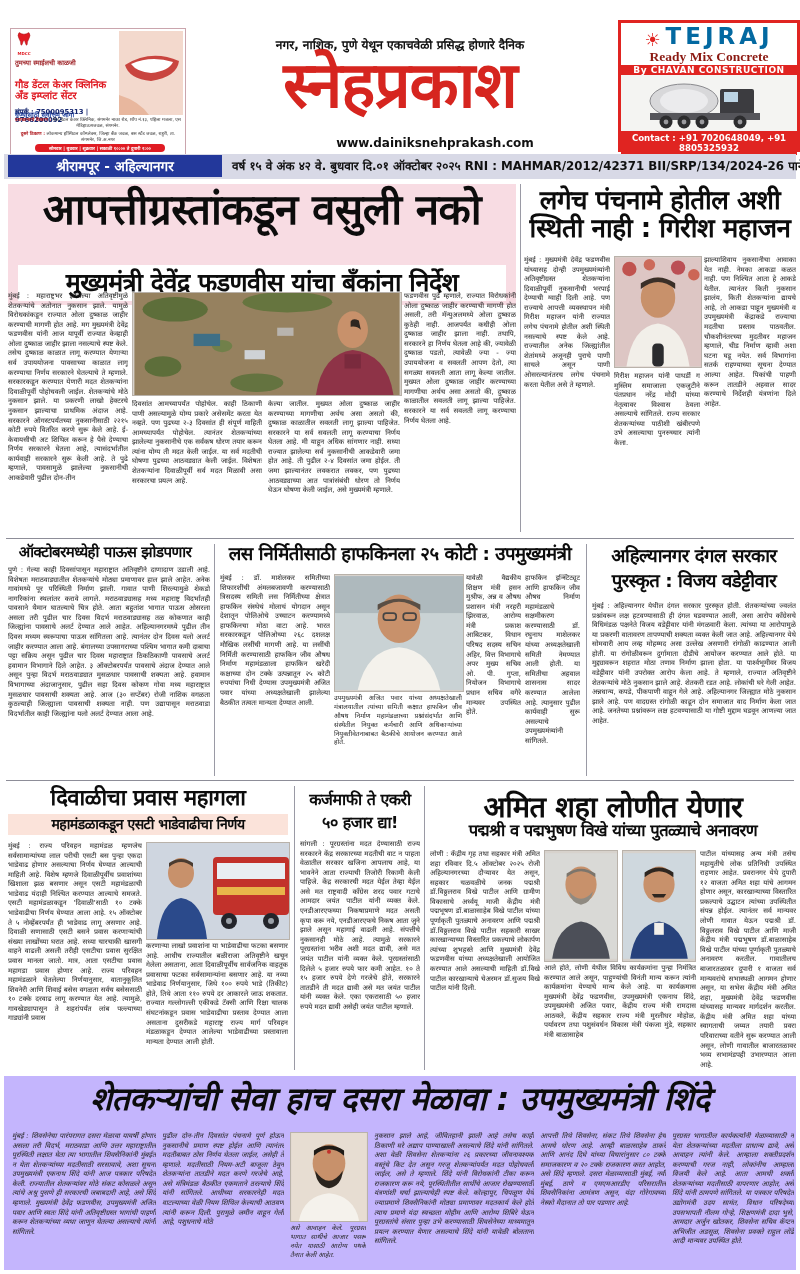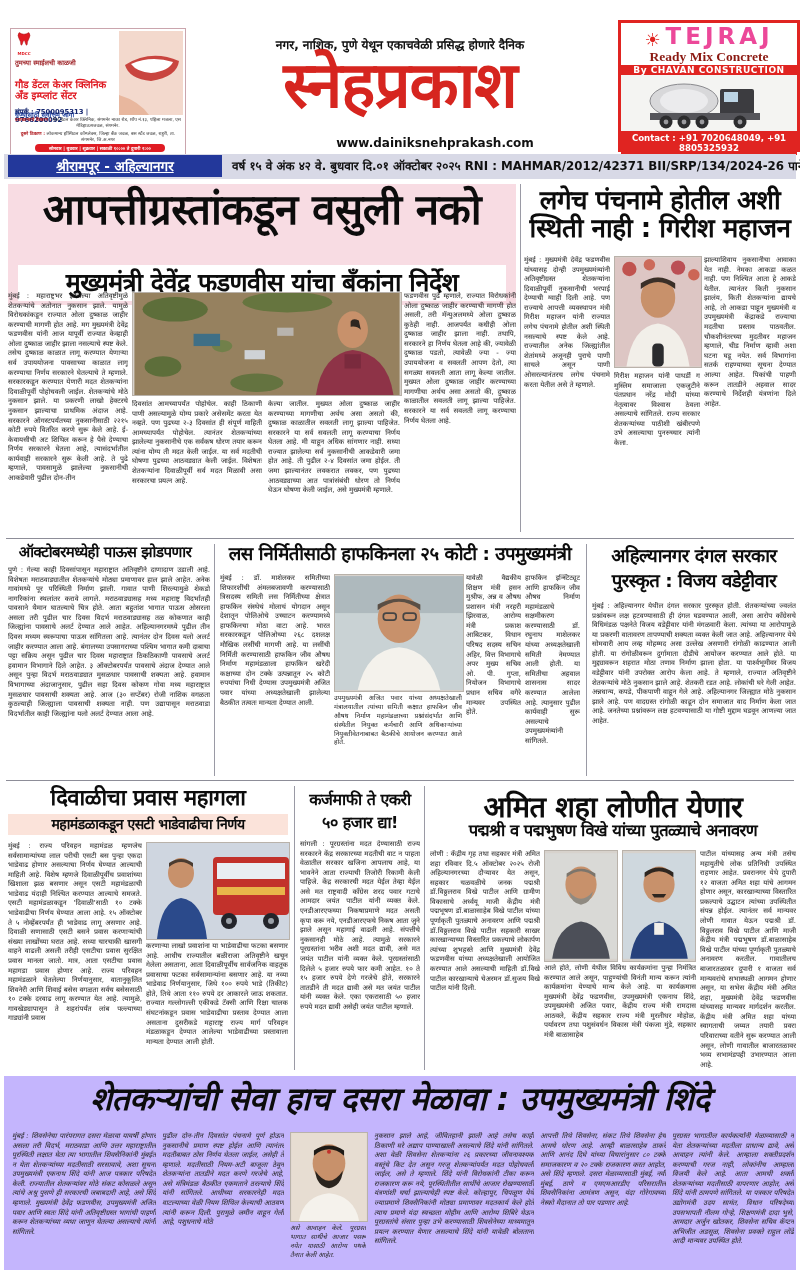--- a/index.html
+++ b/index.html
@@ -19,21 +19,21 @@
   .dental .t1{color:#a0272c;font-weight:bold;font-size:6.6px;line-height:1.25;}
   .dental .t2{color:#1d3f9e;font-weight:bold;font-size:6.6px;line-height:1.25;margin-top:44px;}
   .dental .brand{color:#e01b23;font-weight:bold;font-size:10px;line-height:1.12;}
   .dental .contact{color:#12246e;font-weight:bold;font-size:6.8px;}
   .dental .addr{font-size:4.6px;line-height:1.25;color:#333;text-align:center;}
   .dental .addr b{color:#b01c22;}
   .dental .pill{background:#e01b23;color:#fff;font-size:4.6px;font-weight:bold;
                 border-radius:6px;text-align:center;padding:1px 3px;}
   
   .tejraj{border:3px solid #e02421;background:#fff;text-align:center;}
-  .tejraj .ttl{color:#ec4899;font-weight:bold;font-size:23px;letter-spacing:4px;line-height:1;}
+  .tejraj .ttl{color:#0369a1;font-weight:bold;font-size:23px;letter-spacing:4px;line-height:1;}
   .tejraj .sub{color:#8b1a12;font-weight:bold;font-size:13.5px;
                font-family:"Liberation Serif",serif;line-height:1.1;}
   .tejraj .bar{background:#e02421;color:#fff;font-weight:bold;font-size:9px;letter-spacing:0.5px;}
   .tejraj .truckbox{background:#f4f4f2;height:56px;}
   .tejraj .cbar{background:#e02421;color:#fff;font-weight:bold;font-size:8.6px;padding:2px 0;}
   .sun{color:#e02421;font-size:18px;vertical-align:middle;}
   
   .tagline{font-weight:bold;font-size:12px;text-align:center;color:#111;}
   .mast-title{font-weight:bold;color:#d6251f;font-size:64px;text-align:center;line-height:1.05;
               letter-spacing:-1px;}
@@ -107,21 +107,21 @@
           <circle cx="42" cy="47" r="2.4" fill="#9a9a9e"></circle>
           <circle cx="60" cy="47" r="2.4" fill="#9a9a9e"></circle>
           <circle cx="78" cy="47" r="2.4" fill="#9a9a9e"></circle>
           <circle cx="116" cy="47" r="2.4" fill="#9a9a9e"></circle>
         </svg>
     </div>
     <div class="cbar">Contact : +91 7020648049, +91 8805325932</div>
   </div>
 
   <div class="abs datebar" style="left:4px;top:154px;width:792px;height:25px;">
-    <div class="abs edbox" style="left:4px;top:1px;width:214px;height:22px;text-decoration:underline;">श्रीरामपूर - अहिल्यानगर</div>
+    <div class="abs edbox" style="left:4px;top:1px;width:214px;height:22px;">श्रीरामपूर - अहिल्यानगर</div>
     <div class="abs dateinfo" style="left:228px;top:0;width:560px;">वर्ष १५ वे  अंक ४२ वे. बुधवार दि.०१ ऑक्टोबर २०२५  RNI : MAHMAR/2012/42371  BII/SRP/134/2024-26  पाने ४ किंमत ३ रु.</div>
   </div>
 
   <div class="abs pinkbox" style="left:8px;top:184px;width:508px;height:121px;">
     <div class="hl" style="font-size:42px;padding-top:3px;">आपत्तीग्रस्तांकडून वसुली नको</div>
     <div class="abs whitestrip hl" style="left:10px;right:10px;bottom:4px;height:36px;font-size:25px;line-height:36px;">मुख्यमंत्री देवेंद्र फडणवीस यांचा बँकांना निर्देश</div>
   </div>
   <div class="abs col" style="left:8px;top:292px;width:120px;height:240px;">मुंबई : महाराष्ट्रभर झालेल्या अतिवृष्टीमुळे शेतकऱ्यांचे अतोनात नुकसान झाले. यामुळे विरोधकांकडून राज्यात ओला दुष्काळ जाहीर करण्याची मागणी होत आहे. मग मुख्यमंत्री देवेंद्र फडणवीस यांनी आज यापूर्वी राज्यात केव्हाही ओला दुष्काळ जाहीर झाला नसल्याचे स्पष्ट केले. तसेच दुष्काळ काळात लागू करण्यात येणाऱ्या सर्व उपाययोजना पावसाच्या काळात लागू करण्याचा निर्णय सरकारने घेतल्याचे ते म्हणाले. सरकारकडून करण्यात येणारी मदत शेतकऱ्यांना दिवाळीपूर्वी पोहोचवली जाईल. शेतकऱ्यांचे मोठे नुकसान झाले. या प्रकरणी लाखो हेक्टरचे नुकसान झाल्याचा प्राथमिक अंदाज आहे. सरकारने ऑगस्टपर्यंतच्या नुकसानीसाठी २२१५ कोटी रुपये वितरित करणे सुरू केले आहे. ई-केवायसीची अट शिथिल करून हे पैसे देण्याचा निर्णय सरकारने घेतला आहे, त्यासंदर्भातील कार्यवाही सरकारने सुरू केली आहे. ते पुढे म्हणाले, पावसामुळे झालेल्या नुकसानीची आकडेवारी पुढील दोन-तीन</div>
   <div class="abs photo" style="left:132px;top:292px;width:268px;height:102px;">
     <svg viewBox="0 0 260 100">

